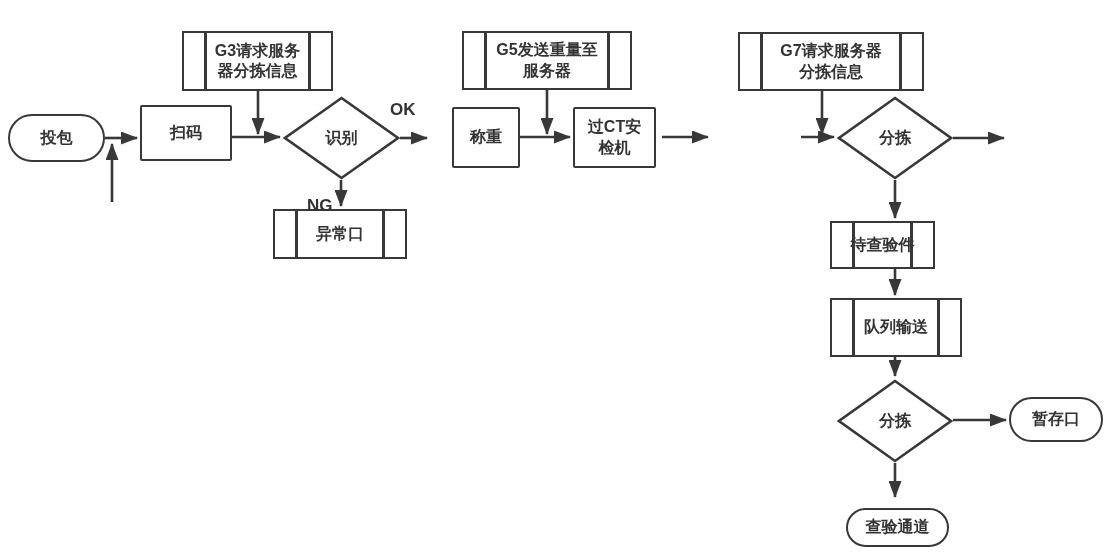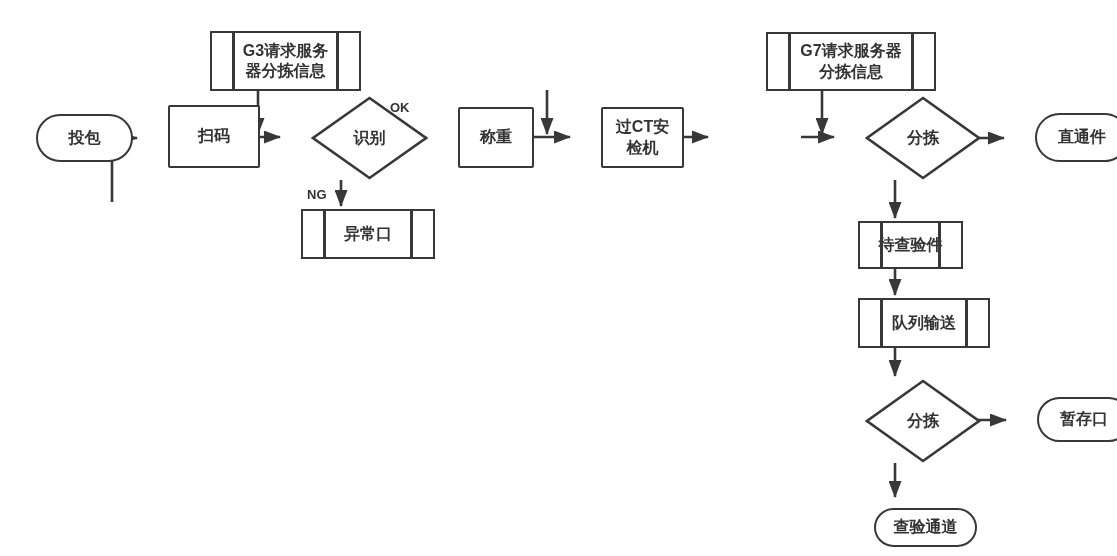--- a/index.html
+++ b/index.html
@@ -8,34 +8,33 @@
     font-family:"Liberation Sans","DejaVu Sans",sans-serif;color:#333333;
     overflow:hidden;
   }
   .wires{position:absolute;left:0;top:0;}
   .wires line{stroke:#383838;stroke-width:2.6;}
   .node{
     position:absolute;box-sizing:border-box;
     display:flex;align-items:center;justify-content:center;
     font-weight:700;font-size:16px;line-height:1.28;text-align:center;
     white-space:pre-line;
-    margin-left:28px;
   }
   .process{border:2.6px solid #383838;background:#fff;border-radius:2px;}
   .terminator{border:2.8px solid #383838;background:#fff;border-radius:999px;text-align:right;}
   .predef{border:2.6px solid #383838;background:#fff;}
   .predef .bar{position:absolute;top:0;bottom:0;width:2.6px;background:#383838;}
   .predef .bl{left:20px;}
   .predef .br{right:20px;}
   .diamond{border:none;background:transparent;}
   .diamond .dshape{position:absolute;left:0;top:0;width:100%;height:100%;}
   .diamond polygon{fill:#ffffff;stroke:#383838;stroke-width:2.6;}
   .diamond .lbl{position:relative;z-index:1;}
   .edge-label{
-    position:absolute;font-weight:700;font-size:13px;color:#333333;
+    position:absolute;font-weight:700;font-size:17px;color:#333333;
     white-space:nowrap;
   }
 </style>
 </head>
 <body>
 
 <div class="canvas">
 
   <svg class="wires" width="1117" height="556" viewBox="0 0 1117 556">
     <defs>
@@ -59,21 +58,21 @@
     <line x1="895" y1="269" x2="895" y2="295" marker-end="url(#ah)"></line>
     <line x1="895" y1="347" x2="895" y2="376" marker-end="url(#ah)"></line>
     <line x1="953" y1="420" x2="1006" y2="420" marker-end="url(#ah)"></line>
     <line x1="895" y1="463" x2="895" y2="497" marker-end="url(#ah)"></line>
   </svg>
 
   <div class="node terminator" style="left:8px;top:114px;width:97px;height:48px">
     <span class="lbl">投包</span>
   </div>
 
-  <div class="node process" style="left:140px;top:105px;width:92px;height:63px">
+  <div class="node process" style="left:140px;top:105px;width:92px;height:56px">
     <span class="lbl">扫码</span>
   </div>
 
   <div class="node predef" style="left:182px;top:31px;width:151px;height:60px">
     <i class="bar bl"></i>
     <i class="bar br"></i>
     <span class="lbl">G3请求服务
 器分拣信息</span>
   </div>
 
@@ -84,56 +83,59 @@
     <span class="lbl">异常口</span>
   </div>
 
   <div class="node diamond" style="left:283px;top:96px;width:117px;height:84px">
     <svg class="dshape" viewBox="0 0 117 84" preserveAspectRatio="none">
       <polygon points="58.5,2 115,42 58.5,82 2,42"></polygon>
     </svg>
     <span class="lbl">识别</span>
   </div>
 
-  <div class="node process" style="left:430px;top:107px;width:76px;height:61px">
+  <div class="node process" style="left:452px;top:107px;width:68px;height:61px">
     <span class="lbl">称重</span>
   </div>
 
+  <div class="node predef" style="left:462px;top:31px;width:170px;height:59px">
+    <i class="bar bl"></i>
+    <i class="bar br"></i>
+    <span class="lbl">G5发送重量至
+服务器</span>
+  </div>
 
   <div class="node process" style="left:573px;top:107px;width:83px;height:61px">
     <span class="lbl">过CT安
 检机</span>
   </div>
 
 
-  <div class="node predef" style="left:738px;top:32px;width:170px;height:59px">
+  <div class="node predef" style="left:738px;top:32px;width:186px;height:59px">
     <i class="bar bl"></i>
     <i class="bar br"></i>
     <span class="lbl">G7请求服务器
 分拣信息</span>
   </div>
 
   <div class="node diamond" style="left:837px;top:96px;width:116px;height:84px">
     <svg class="dshape" viewBox="0 0 116 84" preserveAspectRatio="none">
       <polygon points="58,2 114,42 58,82 2,42"></polygon>
     </svg>
     <span class="lbl">分拣</span>
   </div>
 
-  <div class="node terminator" style="left:1007px;top:113px;width:94px;height:49px">
-    <span class="lbl">直通件</span>
-  </div>
 
   <div class="node predef" style="left:830px;top:221px;width:105px;height:48px">
     <i class="bar bl"></i>
     <i class="bar br"></i>
     <span class="lbl">待查验件</span>
   </div>
 
-  <div class="node predef" style="left:830px;top:298px;width:132px;height:50px">
+  <div class="node predef" style="left:830px;top:298px;width:132px;height:59px">
     <i class="bar bl"></i>
     <i class="bar br"></i>
     <span class="lbl">队列输送</span>
   </div>
 
   <div class="node diamond" style="left:837px;top:379px;width:116px;height:84px">
     <svg class="dshape" viewBox="0 0 116 84" preserveAspectRatio="none">
       <polygon points="58,2 114,42 58,82 2,42"></polygon>
     </svg>
     <span class="lbl">分拣</span>
@@ -141,15 +143,15 @@
 
   <div class="node terminator" style="left:1009px;top:397px;width:94px;height:45px">
     <span class="lbl">暂存口</span>
   </div>
 
   <div class="node terminator" style="left:846px;top:508px;width:103px;height:39px">
     <span class="lbl">查验通道</span>
   </div>
 
   <div class="edge-label" style="left:390px;top:100px">OK</div>
-  <div class="edge-label" style="left:307px;top:187px">NG</div>
+  <div class="edge-label" style="left:307px;top:196px">NG</div>
 
 </div>
 
 </body></html>

